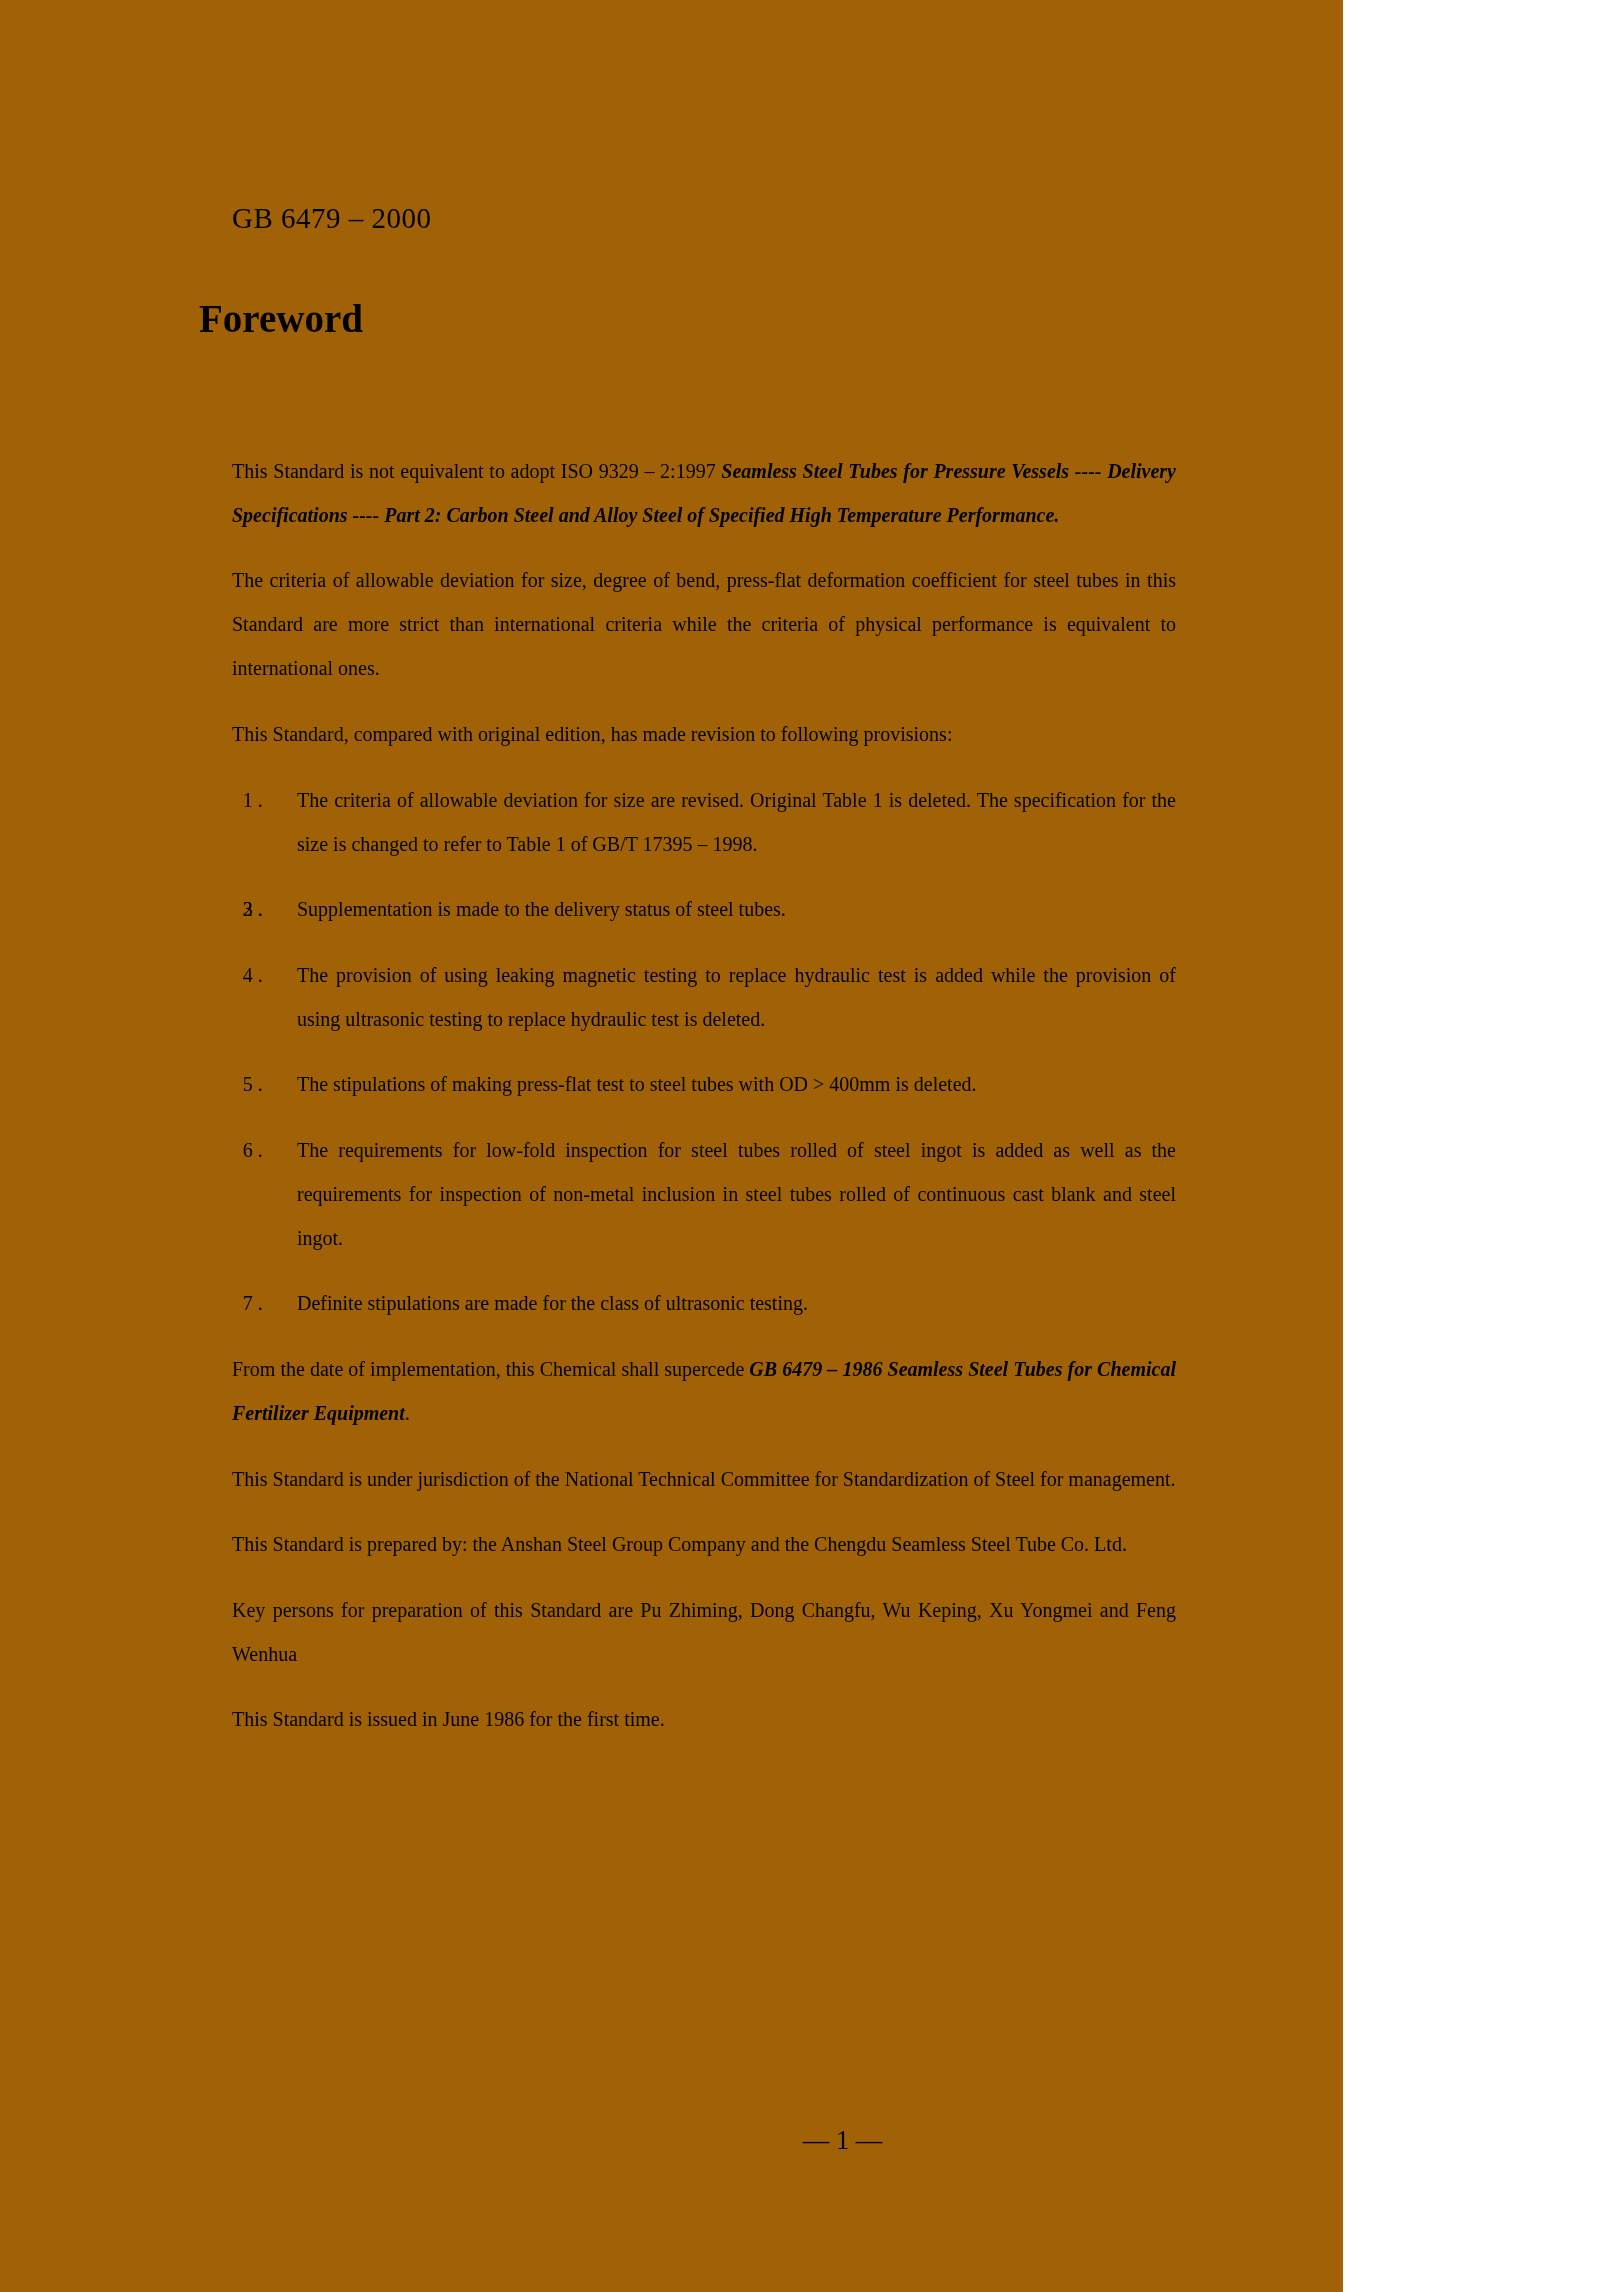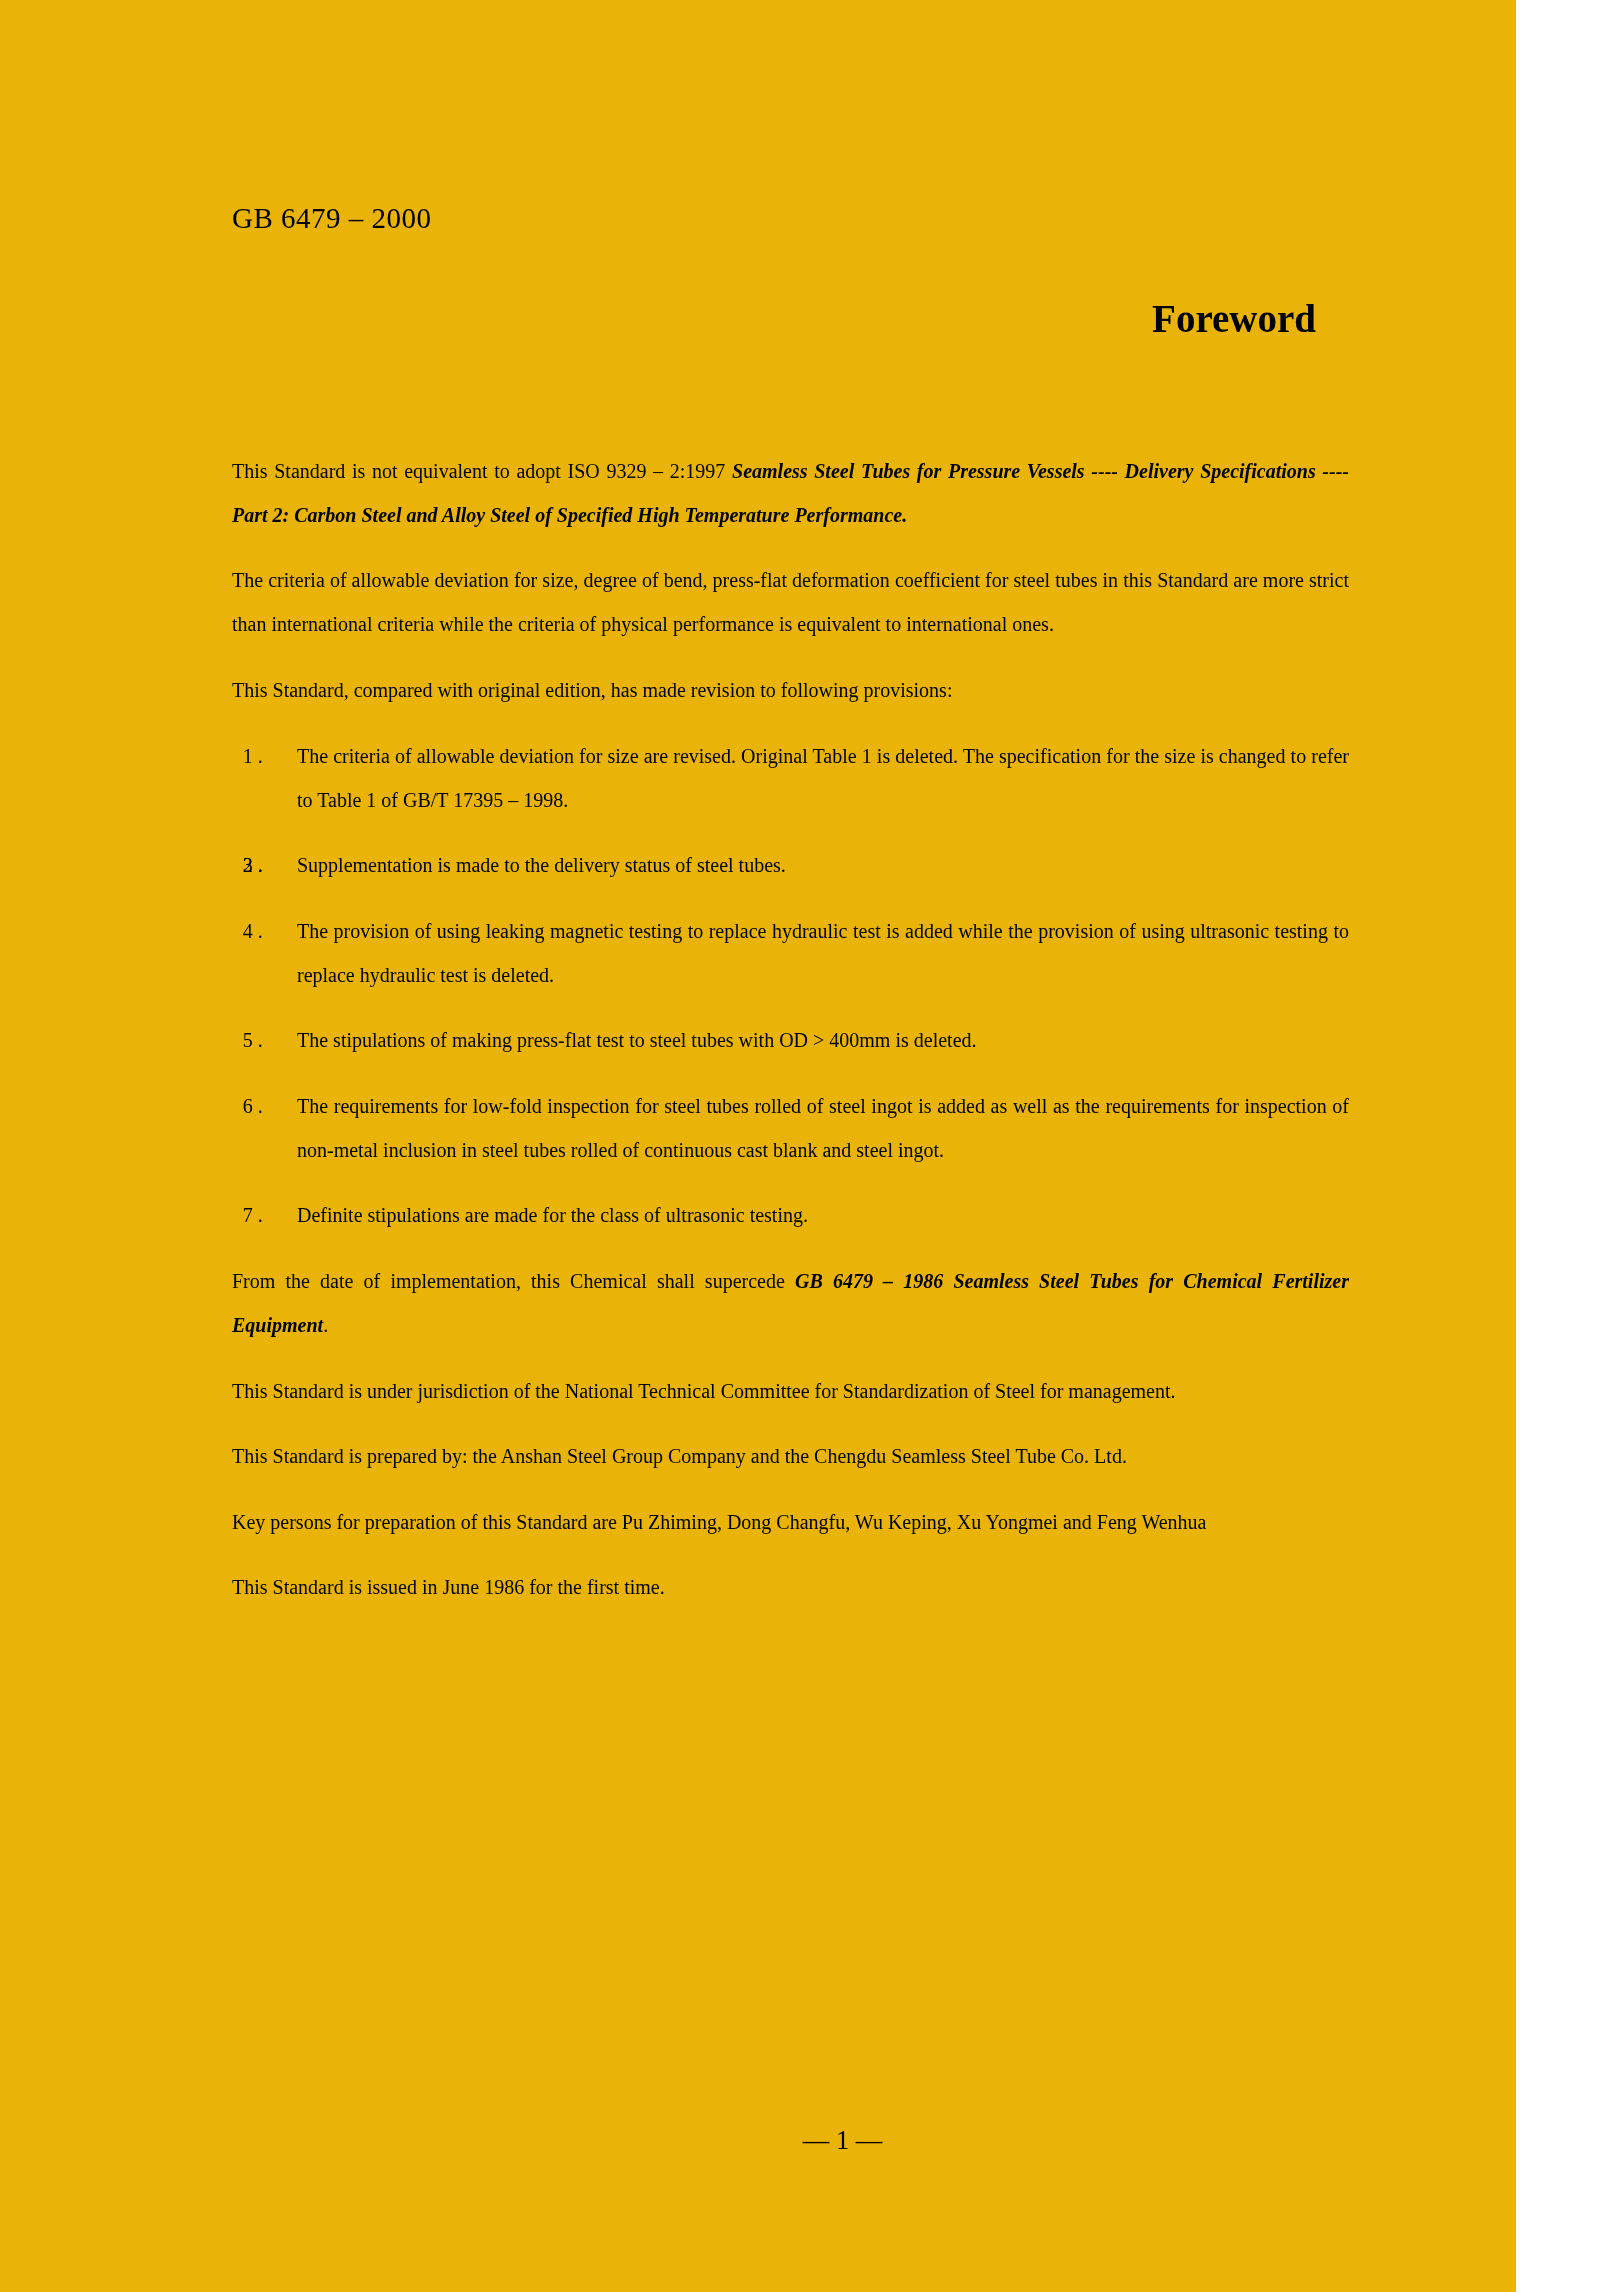--- a/index.html
+++ b/index.html
@@ -5,38 +5,38 @@
   html, body { margin: 0; padding: 0; }
   body {
     width: 1620px;
     height: 2293px;
     background: #ffffff;
     color: #000000;
     font-family: "Liberation Serif", "DejaVu Serif", serif;
   }
   .page {
     position: relative;
-    width: 1516px;
+    width: 1343px;
     height: 2293px;
     overflow: hidden;
-    background: #eab308;
+    background: #a16207;
   }
   .content {
     padding: 201px 167px 0 232px; 
   }
   .doc-header {
     font-size: 29px;
     line-height: 35px;
     letter-spacing: 0.5px;
   }
   .doc-title {
     position: relative;
     left: -33px;               
     margin-top: 59px;
-    text-align: right;
+    text-align: left;
     font-size: 39px;
     line-height: 47px;
     font-weight: bold;
   }
   .body-blocks {
     padding-top: 59px;
     font-size: 20px;
     line-height: 44px;
   }
   .para {

